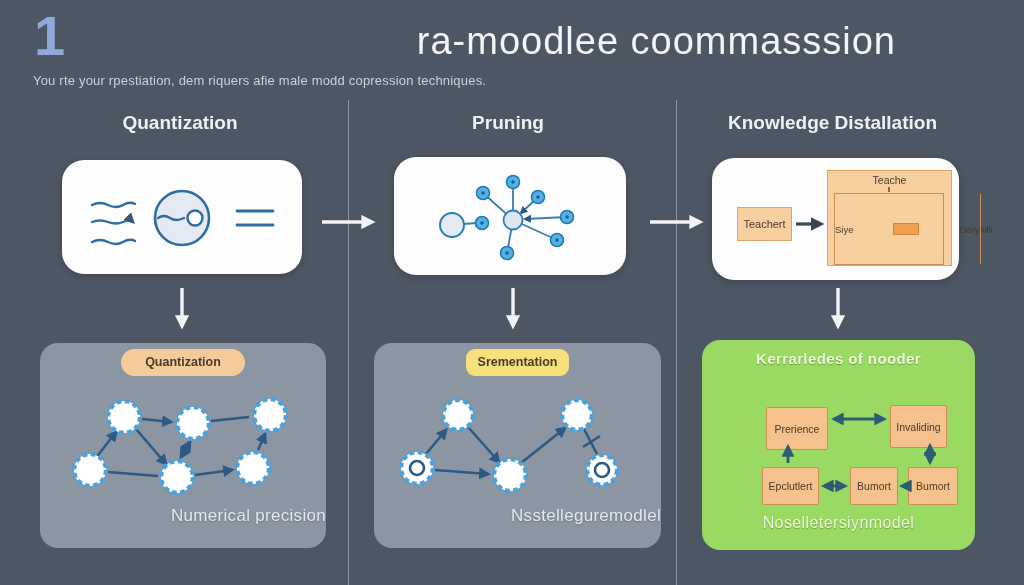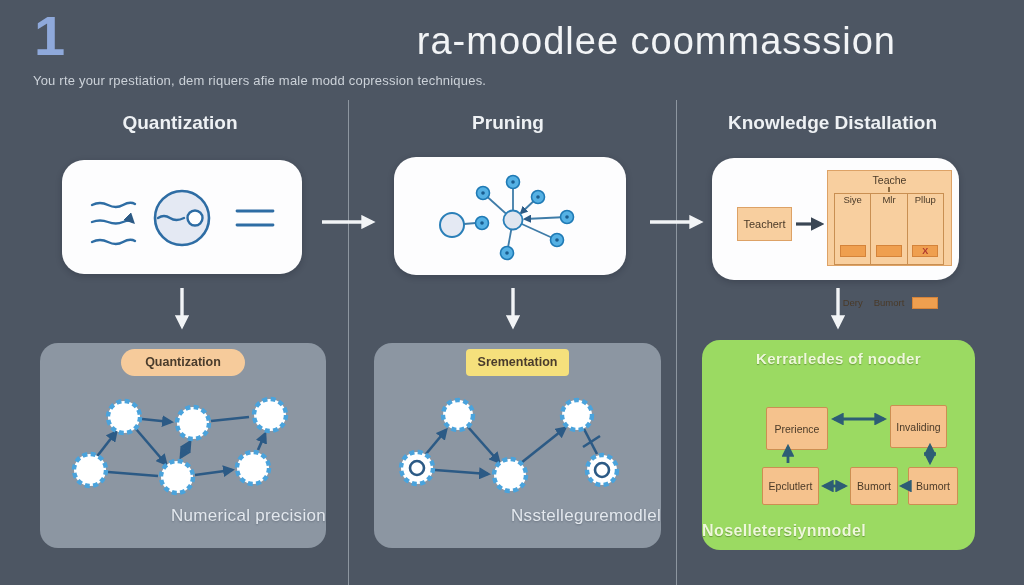--- a/index.html
+++ b/index.html
@@ -27,48 +27,48 @@
 
   .panel{border-radius:18px;}
   .panel-gray{background:#8c96a2;}
   .panel1{left:40px;top:343px;width:286px;height:205px;}
   .panel2{left:374px;top:343px;width:287px;height:205px;}
   .panel3{left:702px;top:340px;width:273px;height:210px;background:#9bda62;}
 
   .badge{top:6px;height:27px;line-height:27px;text-align:center;font-size:12.5px;
     font-weight:600;color:#4a3c2c;}
   .badge-q{left:81px;width:124px;border-radius:14px;background:#f6cb9b;}
-  .badge-p{left:92px;width:103px;border-radius:4px;background:#f5e07c;}
+  .badge-p{left:92px;width:103px;border-radius:9px;background:#f5e07c;}
 
   .panel-caption{left:0;top:163px;width:100%;text-align:right;font-size:17px;
     color:#e3e8ee;text-shadow:0 1px 2px rgba(55,65,80,.4);letter-spacing:.3px;}
   .green-title{left:0;top:10px;width:100%;text-align:center;font-size:15px;font-weight:600;
     color:#eef8da;text-shadow:0 1px 1px rgba(100,150,55,.9);letter-spacing:.4px;}
-  .green-caption{left:0;top:182px;width:100%;font-size:16px;font-weight:700;
+  .green-caption{left:0;top:174px;width:100%;text-align:center;font-size:16px;font-weight:400;
     color:#eef8da;text-shadow:0 1px 1px rgba(100,150,55,.9);letter-spacing:.4px;}
 
   .obox{background:#f5c28d;border:1.5px solid #cc8e52;border-radius:2px;
     display:flex;align-items:center;justify-content:center;
     font-size:10.5px;color:#4a3a28;box-sizing:border-box;}
   .gb1{left:64px;top:67px;width:62px;height:43px;}
   .gb2{left:188px;top:58px;width:57px;height:43px;margin-top:7px;}
   .gb3{left:60px;top:127px;width:57px;height:38px;}
   .gb4{left:148px;top:127px;width:48px;height:38px;}
   .gb5{left:206px;top:127px;width:50px;height:38px;}
 
   .student-box{left:25px;top:49px;width:55px;height:34px;background:#f8cf9f;
     border:1.5px solid #dda266;display:flex;align-items:center;justify-content:center;
     font-size:11px;color:#4a3a28;box-sizing:border-box;}
   .teacher-box{left:115px;top:12px;width:125px;height:96px;background:#f8cf9f;
     border:1.5px solid #dda266;box-sizing:border-box;}
   .teacher-title{left:0;top:3px;width:100%;text-align:center;font-size:10.5px;color:#4a3a28;}
   .teacher-tick{left:60px;top:16px;width:1.5px;height:5px;background:#8a6a42;}
   .tgrid{left:6px;top:22px;width:110px;height:72px;border:1px solid #c98f52;
     display:flex;box-sizing:border-box;}
-  .tcol{flex:1;display:flex;flex-direction:column;align-items:center;border-right:1px solid #c98f52;gap:40px;}
+  .tcol{flex:1;display:flex;flex-direction:row;align-items:center;border-right:1px solid #c98f52;gap:40px;}
   .tcol:last-child{border-right:none;}
   .tcell-h{height:24px;display:flex;align-items:center;font-size:9.5px;color:#4a3a28;}
   .tcell-m{height:22px;display:flex;align-items:center;justify-content:center;}
   .tblock{width:26px;height:12px;background:#ef9f4f;border:1px solid #d4833a;
     display:flex;align-items:center;justify-content:center;
     font-size:9px;font-weight:bold;color:#b03a2e;box-sizing:border-box;}
   .tcell-f{height:24px;display:flex;align-items:center;justify-content:center;font-size:9.5px;color:#4a3a28;}
   svg{display:block;}
 </style>
 </head>

